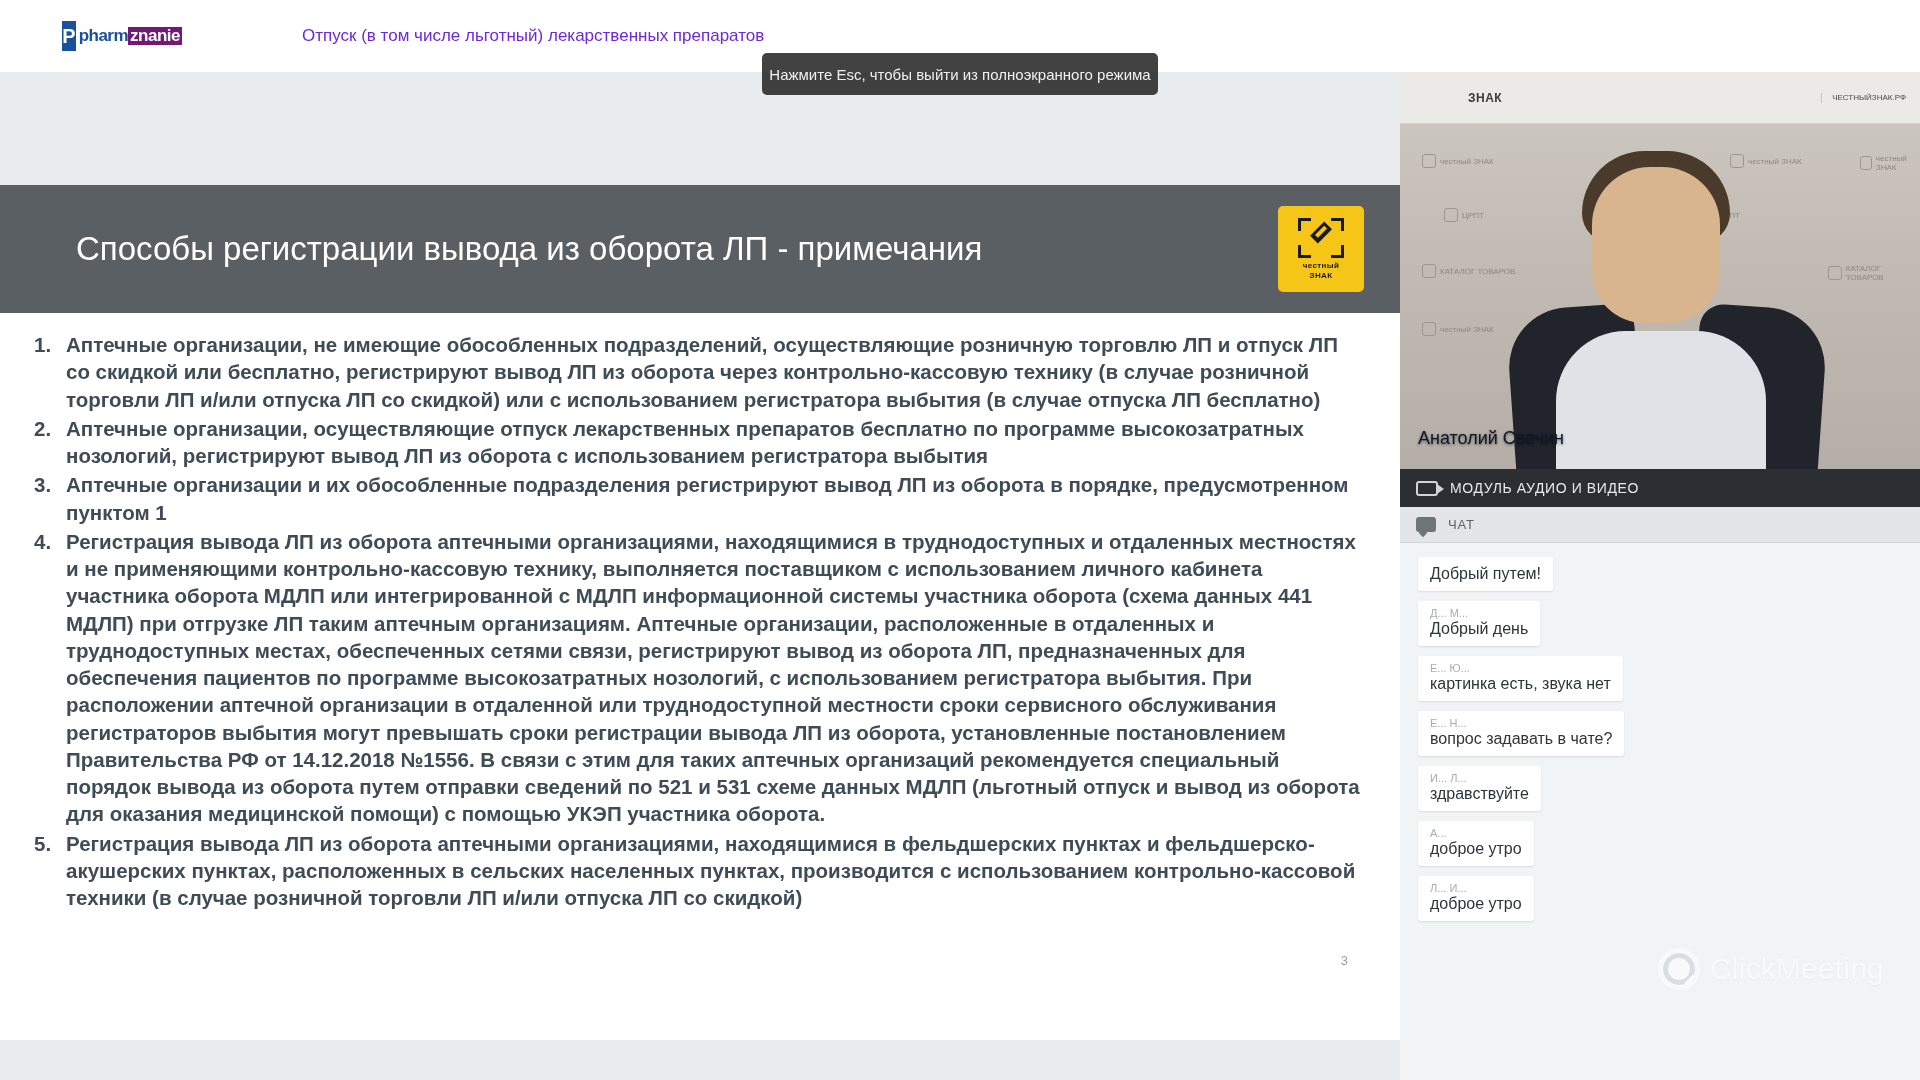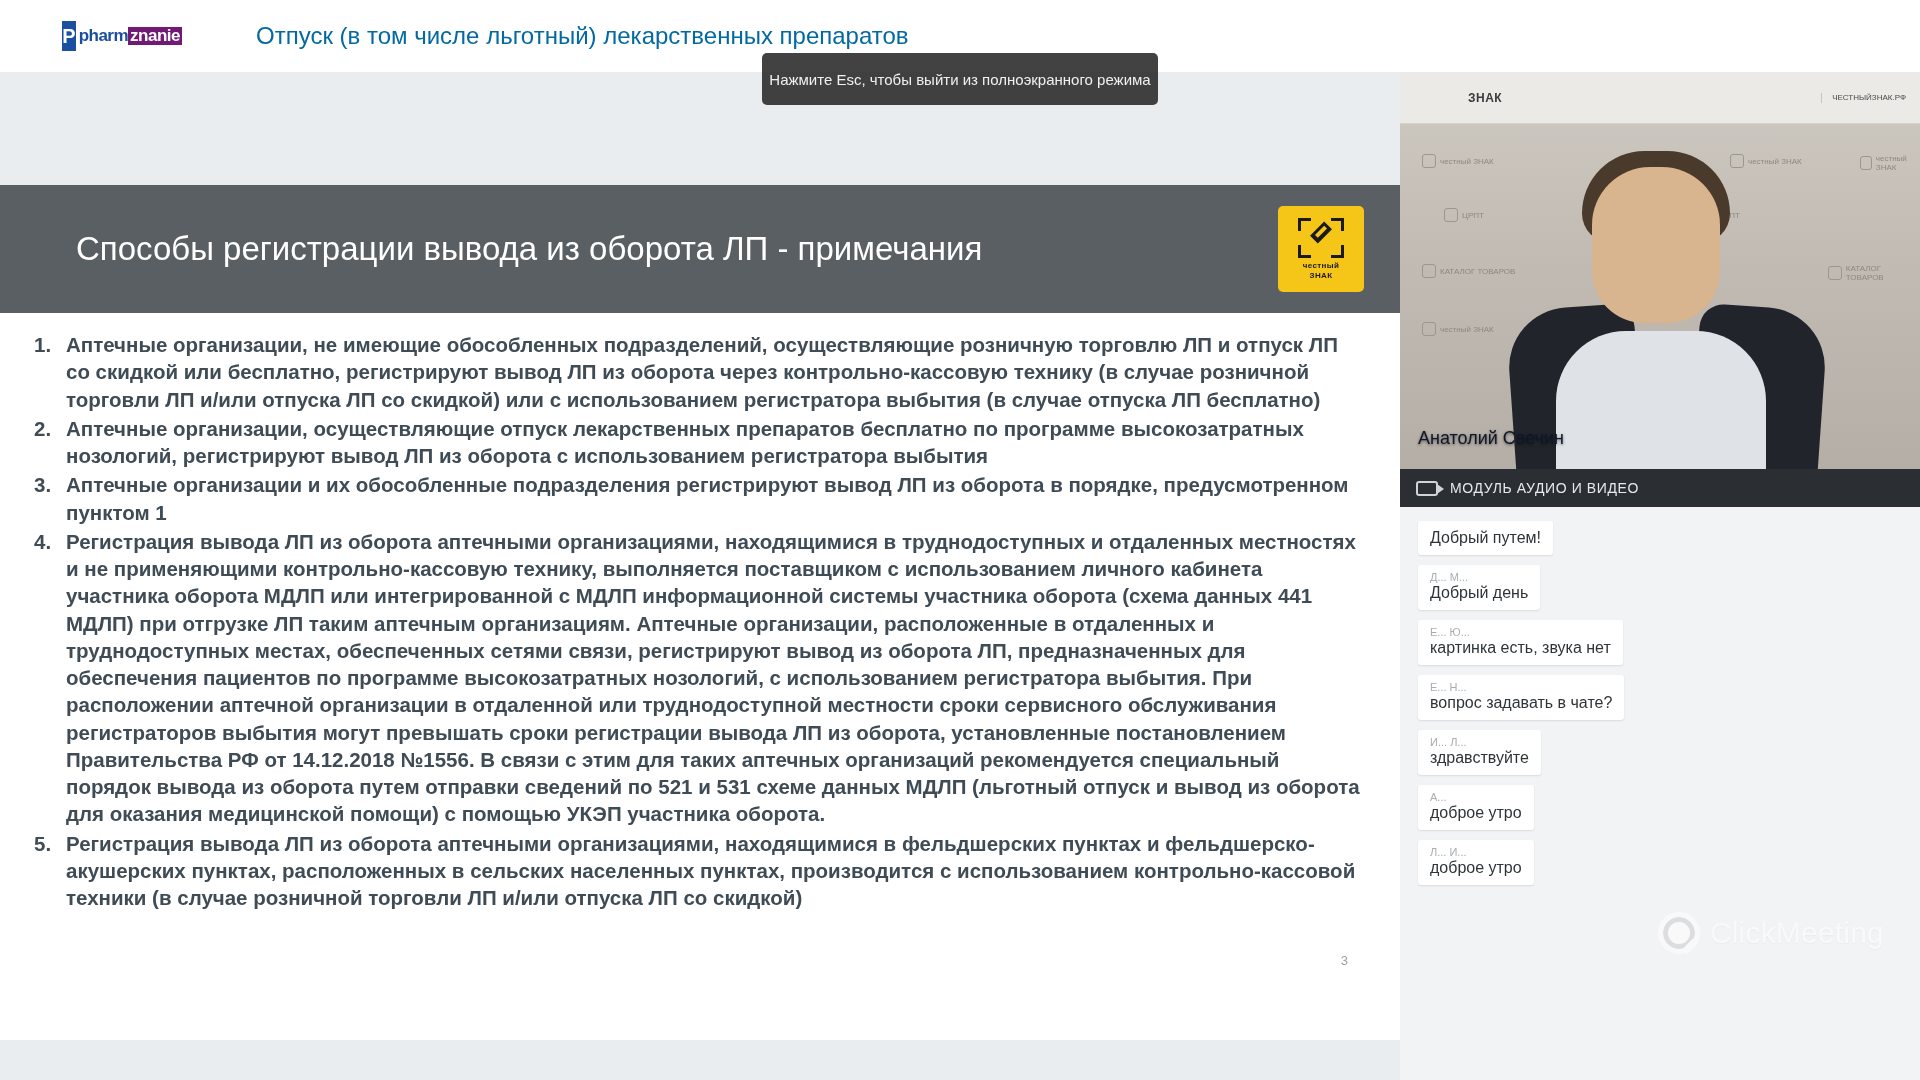--- a/index.html
+++ b/index.html
@@ -43,31 +43,31 @@
   }
   .logo-text span {
     font-size: 17px; font-weight: bold;
     color: #1b4fa0; letter-spacing: -0.5px;
   }
   .logo-text span.second {
     background: #701a75; color: #ffffff;
     padding: 0 2px;
   }
   .webinar-title {
-    margin-left: 74px;
-    font-size: 24px;
-    color: #0369a1;
+    margin-left: 120px;
+    font-size: 17px;
+    color: #6d28d9;
     white-space: nowrap;
   }
 
   
   .esc-toast {
     position: absolute;
     left: 762px; top: 53px;
-    width: 396px; height: 52px;
+    width: 396px; height: 42px;
     background: rgba(40,40,40,0.88);
     border-radius: 5px;
     color: #f0f0f0;
     font-size: 15px;
     display: flex; align-items: center; justify-content: center;
     z-index: 40;
   }
 
   
   .slide-area {
@@ -480,20 +480,24 @@
       </div>
 
       <div class="speaker-name">Анатолий Свечин</div>
 
       <div class="module-bar">
         <div class="cam-icon"></div>
         <div class="label">МОДУЛЬ АУДИО И ВИДЕО</div>
       </div>
     </div>
 
+    <div class="chat-header">
+      <div class="chat-icon"></div>
+      <div class="label">ЧАТ</div>
+    </div>
 
     <div class="chat-list">
 
       <div class="chat-msg no-author">
         <div class="text">Добрый путем!</div>
       </div><br>
 
       <div class="chat-msg">
         <div class="author">Д... М...</div>
         <div class="text">Добрый день</div>

